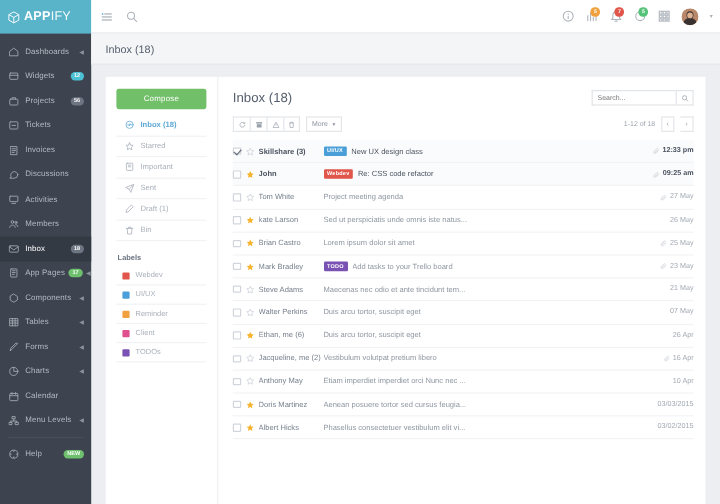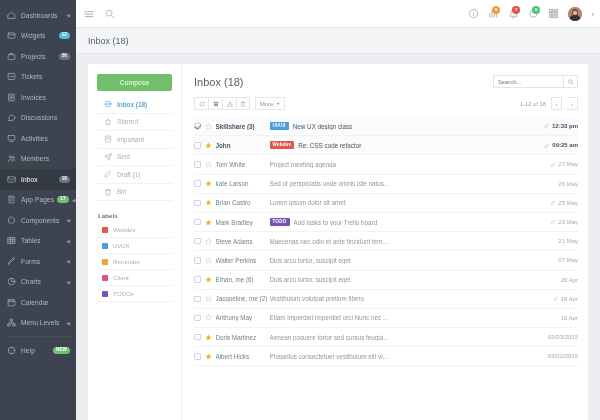--- a/index.html
+++ b/index.html
@@ -158,20 +158,27 @@
   .clip { width:5.5px; height:5.5px; display:block; opacity:.45; }
   .when { font-size:6px; color:#a3aab3; }
   .mailrow.unread .when { color:#4a5360; font-weight:bold; }
 </style>
 </head>
 <body>
 
 <div class="app">
 
   <div class="sidebar">
+    <div class="brand">
+      <svg class="brand-mark" viewBox="0 0 24 24" fill="none" stroke="#fff" stroke-width="1.7">
+        <path d="M12 2 21 7v10l-9 5-9-5V7z"></path>
+          <path d="M3 7l9 5 9-5M12 12v10"></path>
+      </svg>
+      <span class="brand-text"><span>APP</span><span class="lt">IFY</span></span>
+    </div>
     <div class="nav" id="navList">
         <div class="nav-item">
           <span style="display:flex;color:#b3b9c2">
             <svg class="nav-ico" viewBox="0 0 24 24" fill="none" stroke="currentColor" stroke-width="2" stroke-linecap="round" stroke-linejoin="round">
               <path d="M3 10 12 3l9 7v10H3z"></path>
             </svg>
           </span>
           <span class="nav-label">Dashboards</span>
           <span class="caret">◀</span>
         </div>

